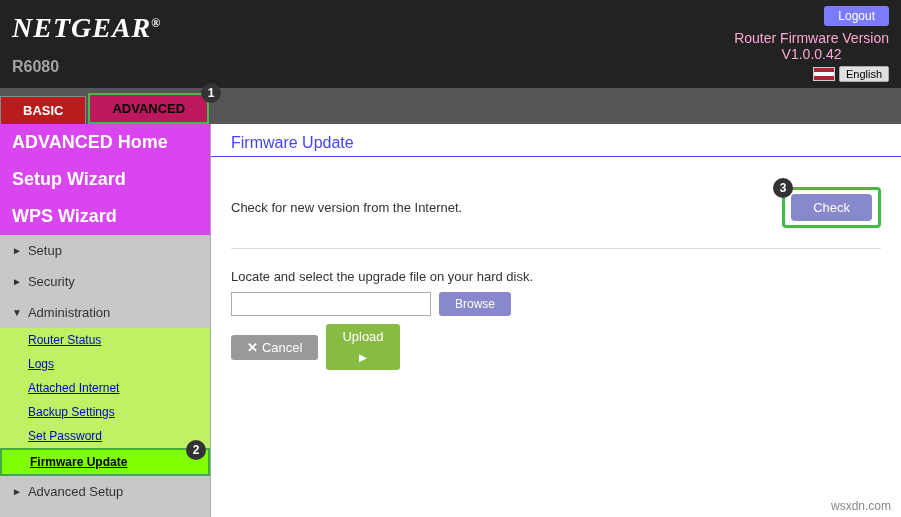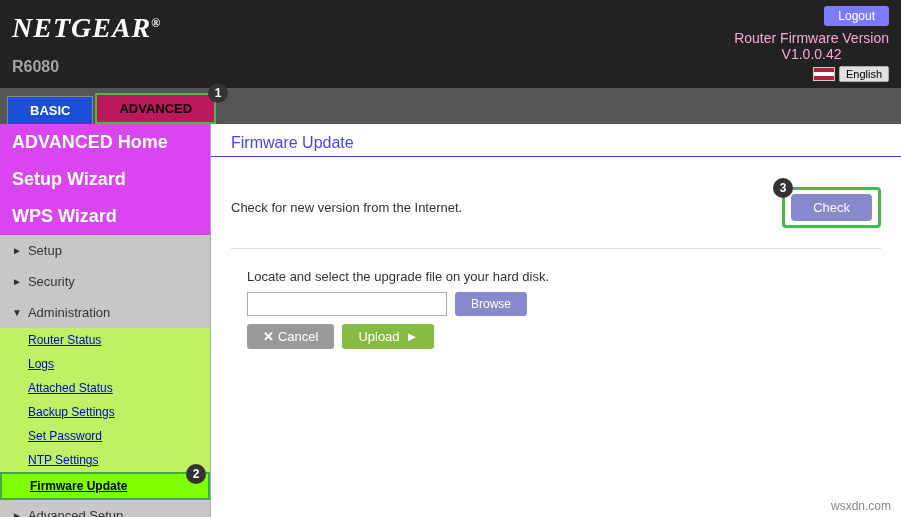--- a/index.html
+++ b/index.html
@@ -14,21 +14,21 @@
     .header-right { display: flex; flex-direction: column; align-items: flex-end; gap: 4px; }
     .logout-btn { background: #7b7bff; color: white; border: none; padding: 3px 14px; font-size: 12px; cursor: pointer; border-radius: 3px; }
     .firmware-version { color: #f9a8d4; font-size: 14px; text-align: center; }
     .lang-selector { display: flex; align-items: center; gap: 4px; }
     .lang-flag { width: 22px; height: 14px; background: linear-gradient(to bottom, #b22234 33%, white 33%, white 66%, #b22234 66%); border: 1px solid #ccc; display: inline-block; position: relative; }
     .lang-label { background: #e0e0e0; border: 1px solid #aaa; padding: 1px 6px; font-size: 11px; border-radius: 2px; }
 
     
     .tab-bar { background: #555; display: flex; padding: 0; height: 36px; align-items: flex-end; }
     .tab { padding: 6px 22px; font-size: 13px; font-weight: bold; cursor: pointer; border: 1px solid #888; border-bottom: none; margin-right: 2px; }
-    .tab-basic { background: #1d4ed8; color: white; margin-left: 7px; }
+    .tab-basic { background: #b91c1c; color: white; }
     .tab-advanced { background: #be185d; color: black; border: 2px solid #4a4; }
 
     
     .main-layout { display: flex; background: #c8c8c8; min-height: 430px; }
 
     
     .sidebar { width: 210px; background: #c8c8c8; flex-shrink: 0; }
     .sidebar-item-dark { background: #d946ef; color: white; font-weight: bold; padding: 8px 12px; cursor: pointer; font-size: 18px; display: block; }
     .sidebar-section-header { display: flex; align-items: center; padding: 8px 12px; cursor: pointer; background: #c8c8c8; font-size: 13px; color: #333; }
     .sidebar-section-header .arrow { margin-right: 6px; font-size: 10px; }
@@ -42,28 +42,28 @@
     .content-header { padding: 10px 20px 4px; border-bottom: 1px solid #4444ff; }
     .content-title { color: #4444ff; font-size: 16px; font-weight: normal; }
     .content-body { padding: 20px; }
 
     
     .check-section { display: flex; align-items: center; justify-content: space-between; padding: 10px 0 20px; border-bottom: 1px solid #ddd; }
     .check-label { font-size: 13px; color: #333; }
     .check-btn { background: #8888cc; color: white; border: none; padding: 6px 22px; font-size: 13px; cursor: pointer; border-radius: 4px; border: 3px solid #4a4; }
 
     
-    .upload-section { padding: 20px 0; margin-left: 16px; }
+    .upload-section { padding: 20px 0; }
     .upload-label { font-size: 13px; color: #333; margin-bottom: 8px; }
     .upload-row { display: flex; align-items: center; gap: 8px; margin-bottom: 8px; }
     .file-input-box { border: 1px solid #aaa; padding: 4px 6px; width: 200px; font-size: 12px; background: white; }
     .browse-btn { background: #8888cc; color: white; border: none; padding: 5px 16px; font-size: 12px; cursor: pointer; border-radius: 3px; }
     .action-row { display: flex; gap: 8px; align-items: center; }
     .cancel-btn { background: #999; color: white; border: none; padding: 5px 16px; font-size: 13px; cursor: pointer; border-radius: 3px; display: flex; align-items: center; gap: 4px; }
-    .upload-btn { background: #88bb44; color: white; border: none; padding: 5px 16px; font-size: 13px; cursor: pointer; border-radius: 3px; display: flex; align-items: center; gap: 6px; }
+    .upload-btn { background: #88bb44; color: white; border: none; padding: 5px 16px; font-size: 13px; cursor: pointer; border-radius: 3px; display: flex; align-items: center; gap: 6px; flex-direction: column; }
 
     .firmware-sidebar-wrapper { position: relative; display: block; }
 
     .wsxdn { position: fixed; bottom: 4px; right: 10px; color: #888; font-size: 12px; }
   </style>
 </head>
 <body>
 
 <div class="header">
   <div class="logo-area">
@@ -124,24 +124,23 @@
     </div>
 
     <div class="sidebar-admin-header">
       <span class="arrow" style="margin-right:6px; font-size:10px;">▼</span>
       <span>Administration</span>
     </div>
 
     <div class="sidebar-subsection">
       <a class="sidebar-subitem">Router Status</a>
       <a class="sidebar-subitem">Logs</a>
-      <a class="sidebar-subitem">Attached Status</a>
+      <a class="sidebar-subitem">Attached Internet</a>
       <a class="sidebar-subitem">Backup Settings</a>
       <a class="sidebar-subitem">Set Password</a>
-      <a class="sidebar-subitem">NTP Settings</a>
       <div class="firmware-sidebar-wrapper">
         <a class="sidebar-subitem active">Firmware Update</a>
         <div style="position:absolute; top:-8px; right:4px; width:20px; height:20px; border-radius:50%; background:#333; color:white; font-size:12px; font-weight:bold; display:flex; align-items:center; justify-content:center;">
           <span>2</span>
         </div>
       </div>
     </div>
 
     <div class="sidebar-section-header">
       <span class="arrow">►</span>

